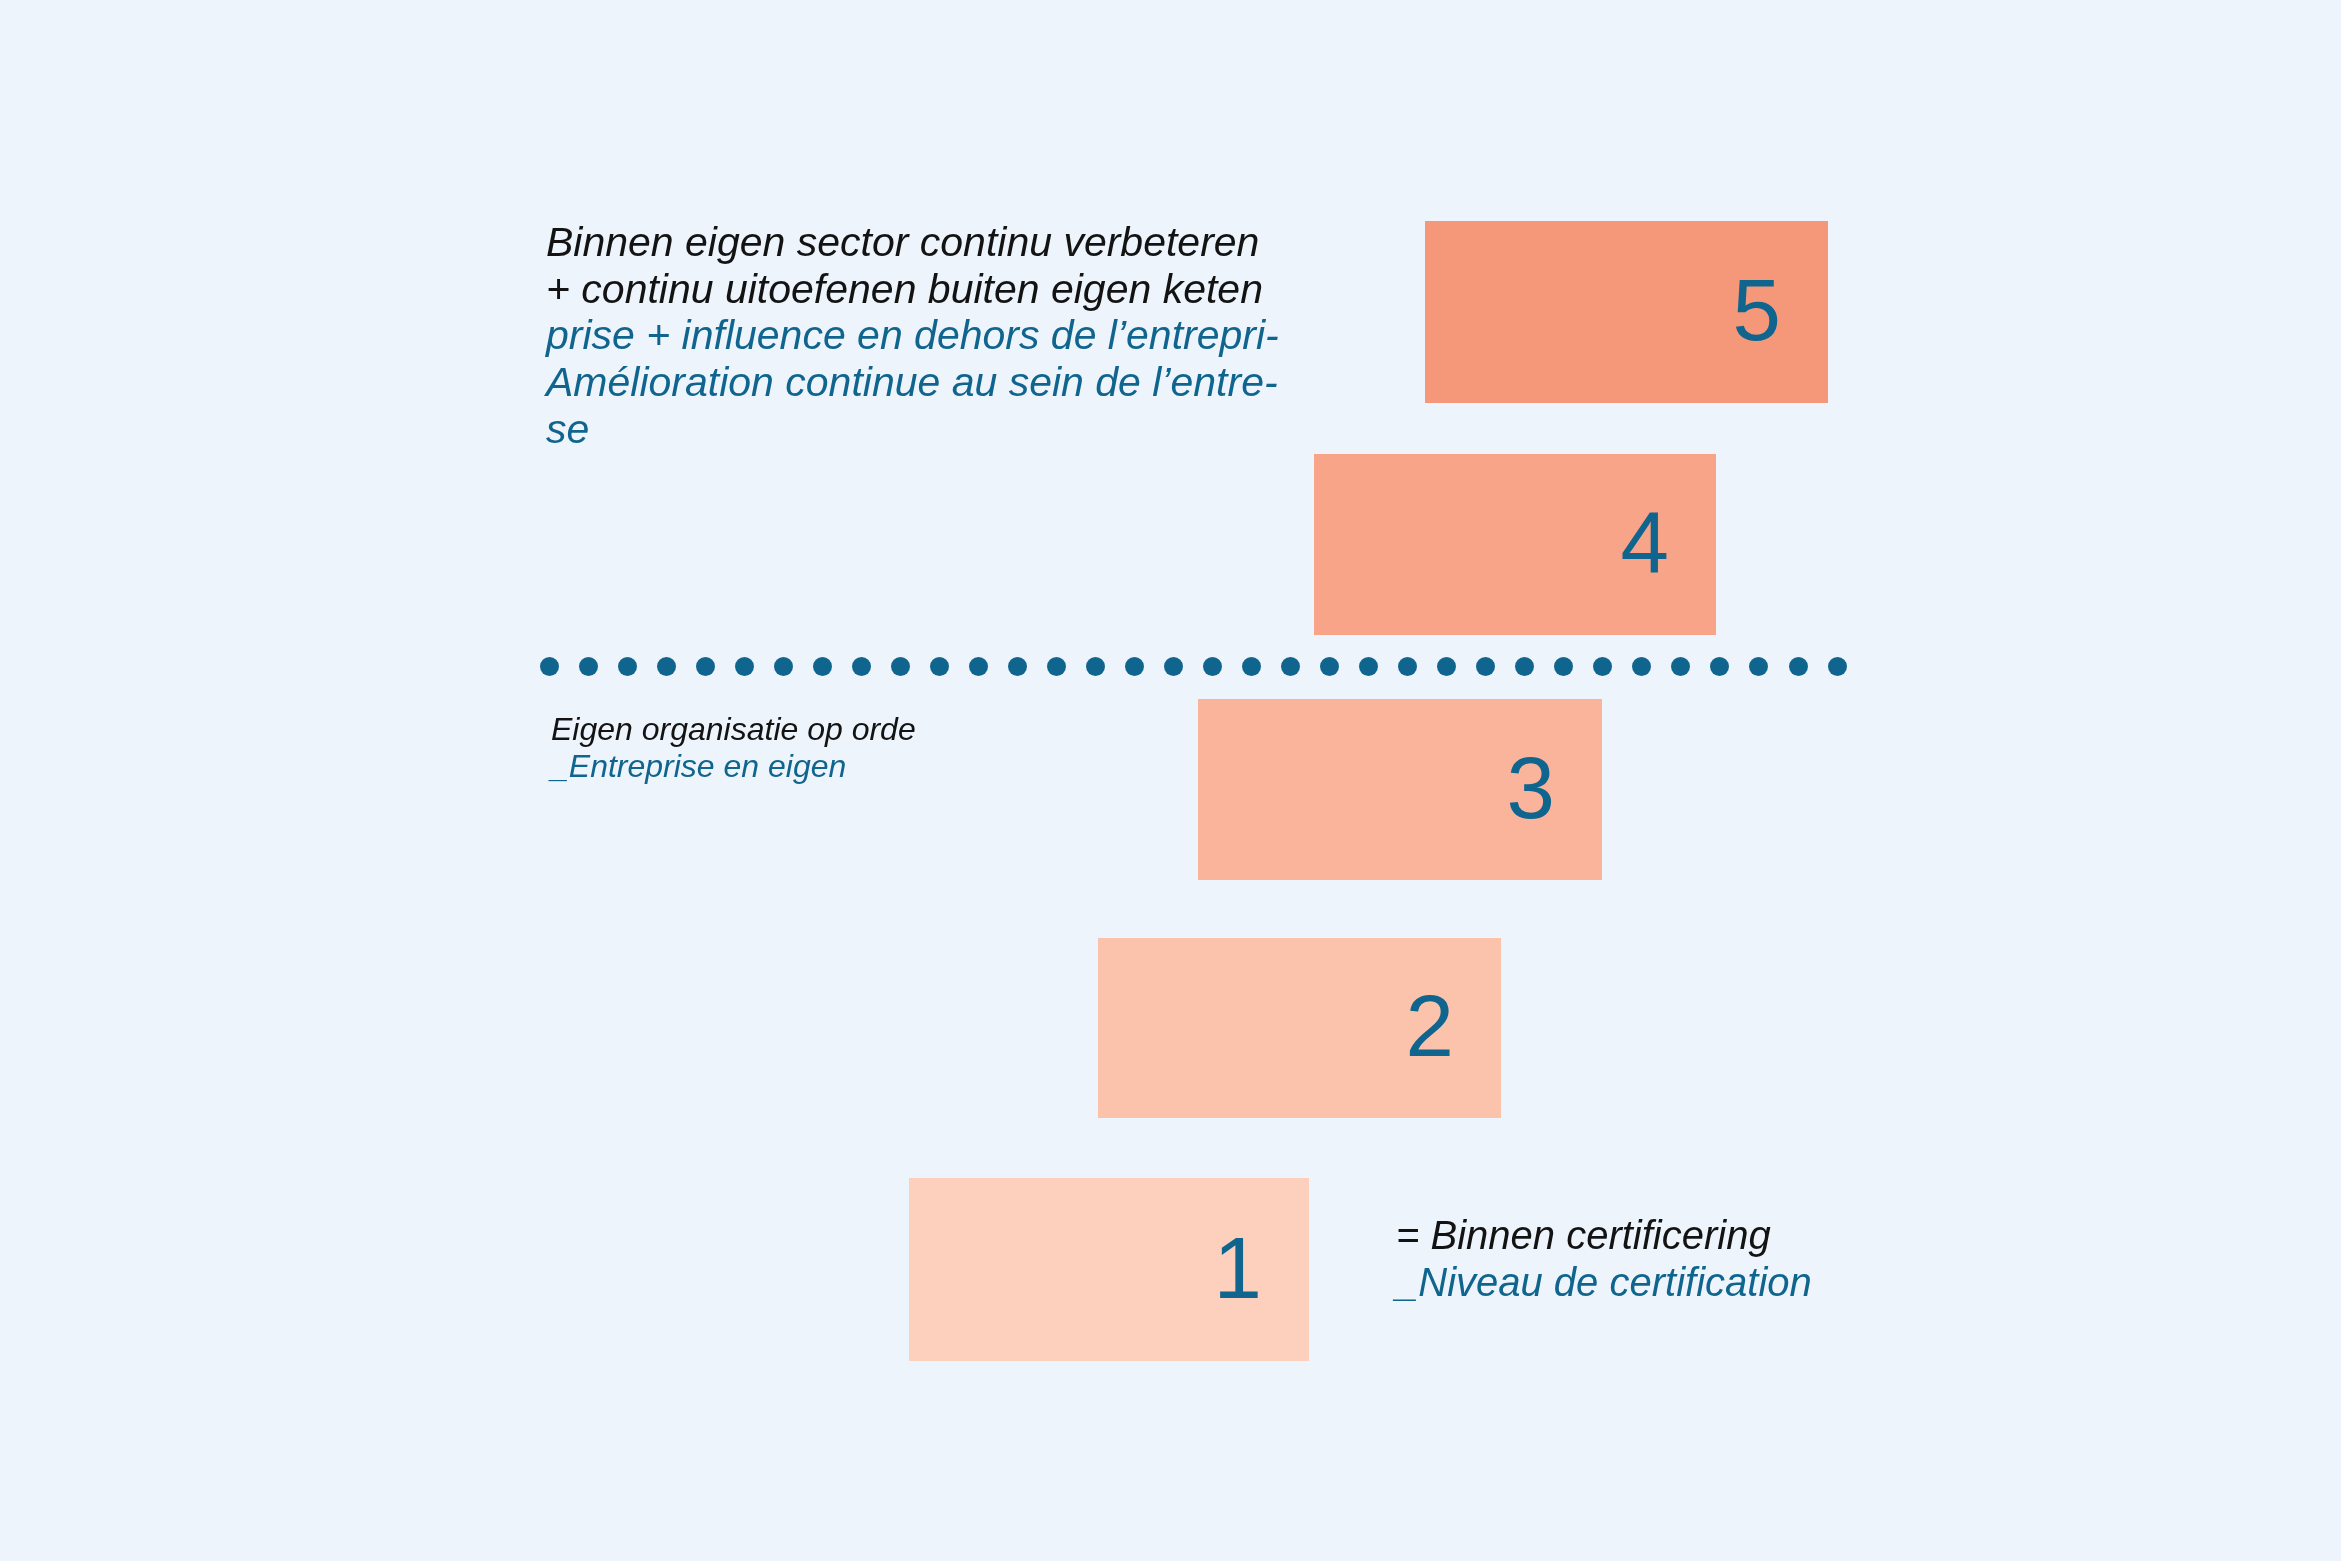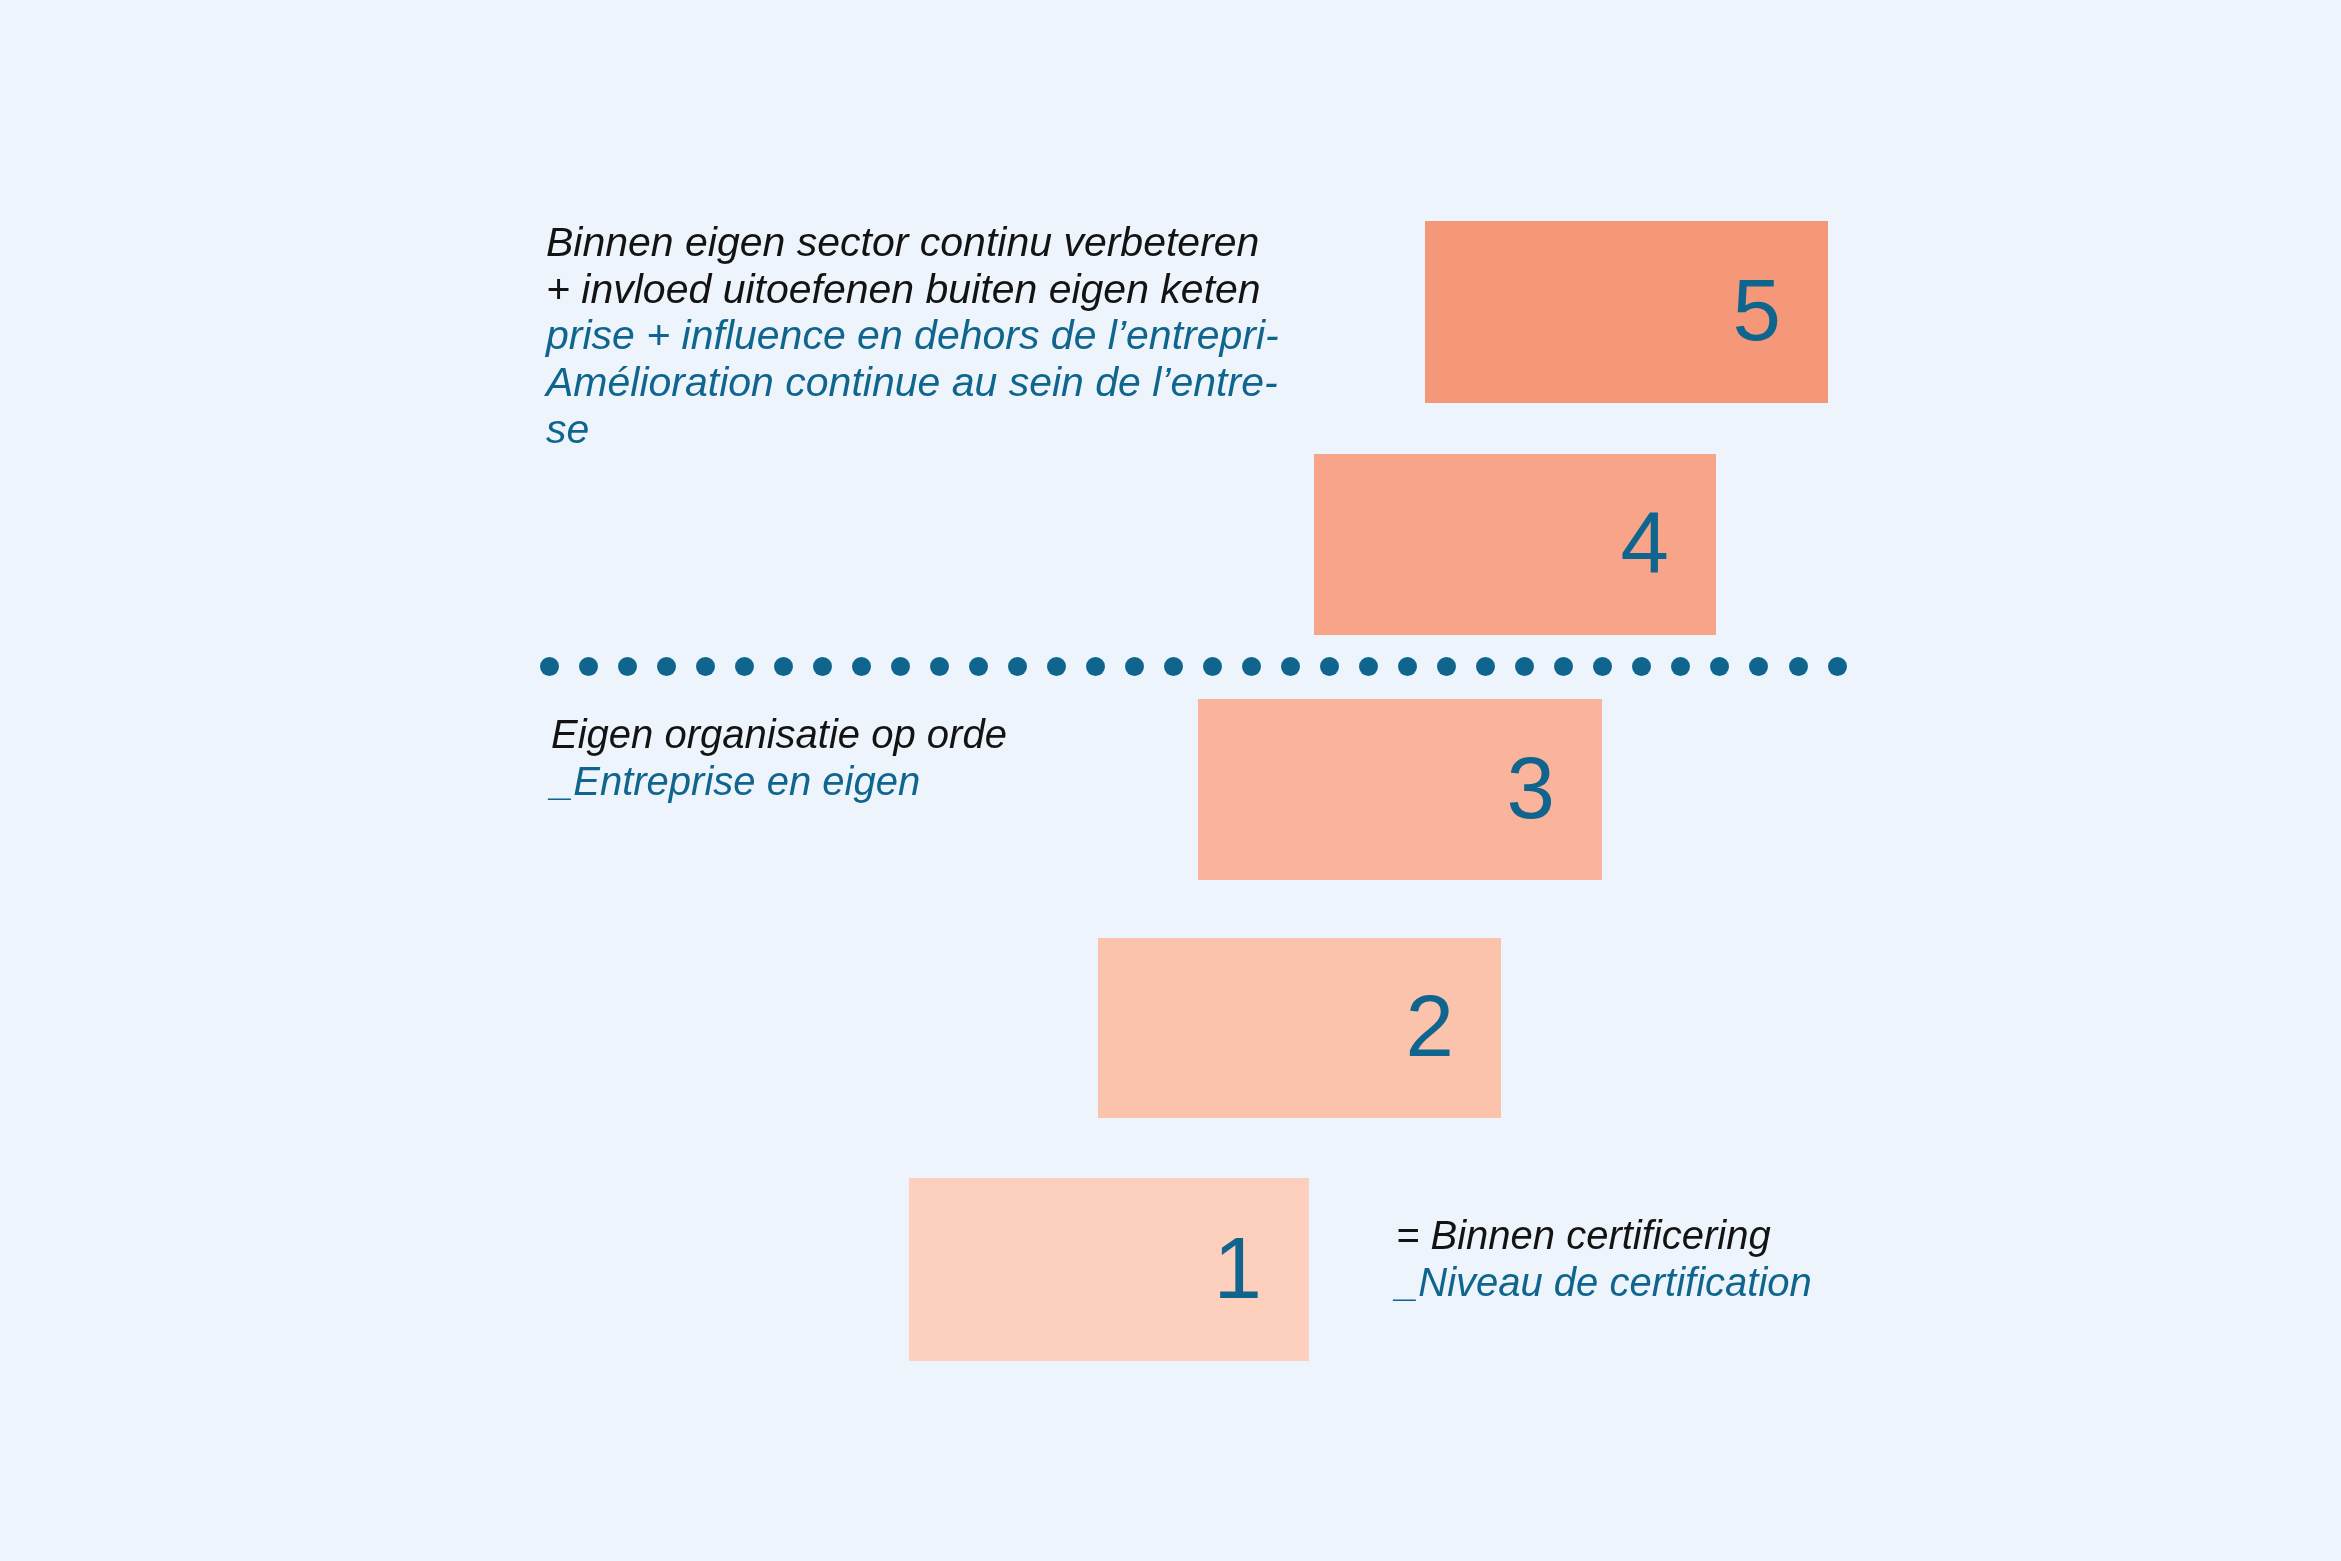--- a/index.html
+++ b/index.html
@@ -85,39 +85,39 @@
     left: 546px;
     top: 219px;
     width: 788px;
     font-size: 41px;
     line-height: 1.14;
   }
   #label-mid {
     left: 551px;
     top: 711px;
     width: 609px;
-    font-size: 40px;
+    font-size: 32px;
     line-height: 1.17;
   }
   #legend {
     left: 1396px;
     top: 1212px;
     width: 546px;
     font-size: 40px;
     line-height: 1.17;
   }
 </style>
 </head>
 <body>
 
 <div id="stage">
 
   <div class="txt" id="label-top">
     <div class="line-nl">Binnen eigen sector continu verbeteren</div>
-    <div class="line-nl">+ invloed uitoefenen buiten eigen keten</div>
+    <div class="line-nl">+ continu uitoefenen buiten eigen keten</div>
     <div class="line-fr">prise + influence en dehors de l’entrepri-</div>
     <div class="line-fr">Amélioration continue au sein de l’entre-</div>
     <div class="line-fr">se</div>
   </div>
 
   <div class="bar bar5">
     <span class="bar-label">5</span>
   </div>
 
   <div class="bar bar4">

